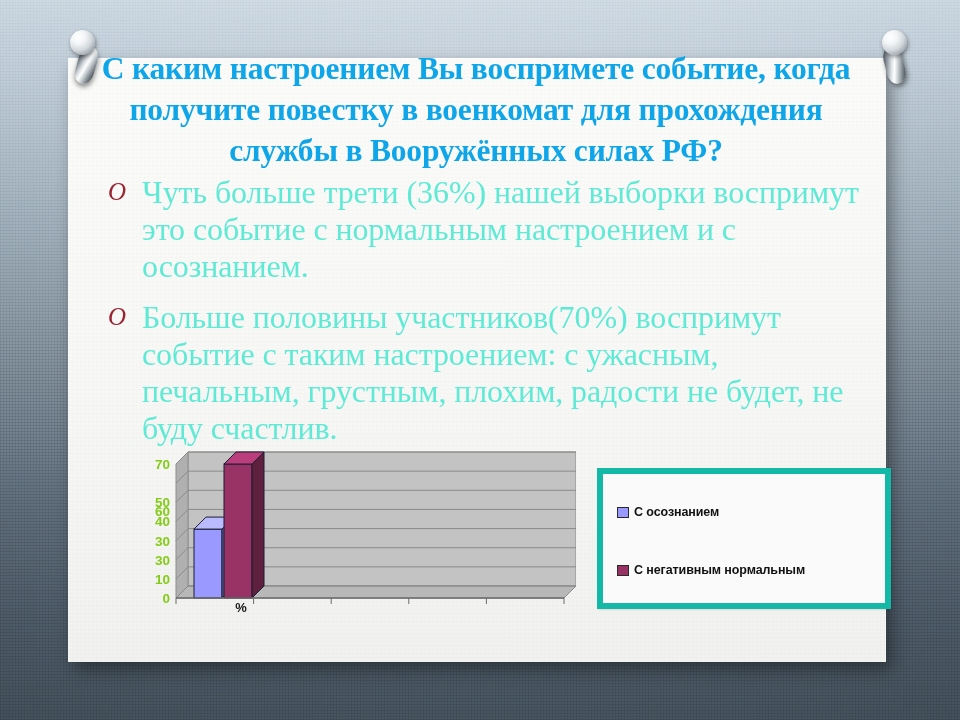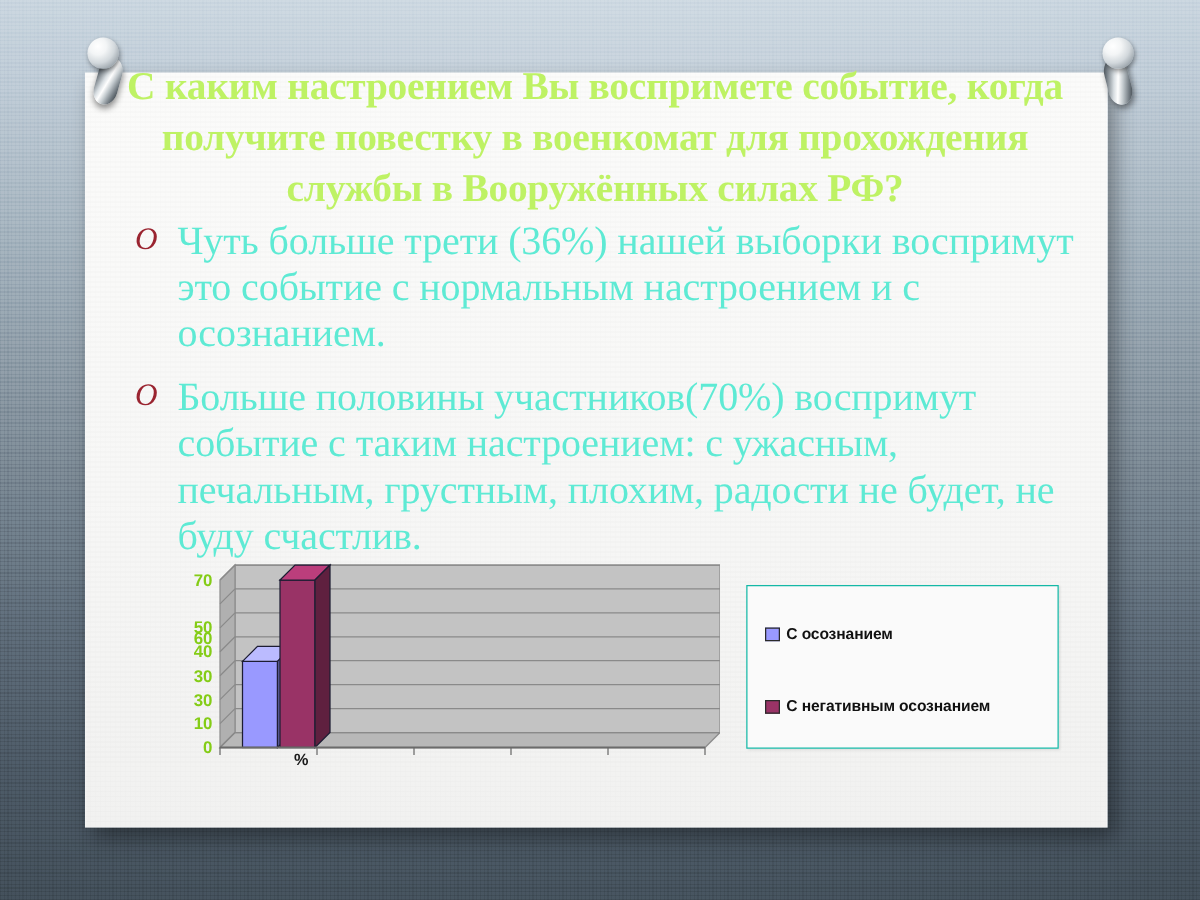--- a/index.html
+++ b/index.html
@@ -104,21 +104,21 @@
     left: 76px;
     top: 48px;
     width: 800px;
     z-index: 20;
     text-align: center;
     font-family: "Liberation Serif", "DejaVu Serif", serif;
     font-weight: bold;
     font-size: 31.5px;
     line-height: 41px;
     letter-spacing: -0.2px;
-    color: #bef264;
+    color: #0ea5e9;
   }
 
   
   #bullets {
     position: absolute;
     left: 104px;
     top: 174px;
     width: 760px;
     z-index: 20;
   }
@@ -188,22 +188,23 @@
   }
 
   
   #legend {
     position: absolute;
     left: 461px;
     top: 18px;
     width: 248px;
     height: 129px;
     background: #fafafa;
-    border: 1px solid #14b8a6;
+    border: 6px solid #14b8a6;
     box-shadow: 1px 1px 2px rgba(0,0,0,.10);
+    padding-left: 34px;
   }
   .legend-row {
     position: absolute;
     left: 14px;
     display: flex;
     align-items: center;
   }
   #legend-row-0 { top: 31px; }
   #legend-row-1 { top: 89px; }
   .legend-swatch {
@@ -307,18 +308,18 @@
       <div id="cat-label">%</div>
     </div>
 
     <div id="legend">
       <div class="legend-row" id="legend-row-0">
         <span class="legend-swatch" id="sw0" style="background: rgb(153, 153, 255);"></span>
         <span class="legend-label">С осознанием</span>
       </div>
       <div class="legend-row" id="legend-row-1">
         <span class="legend-swatch" id="sw1" style="background: rgb(153, 51, 102);"></span>
-        <span class="legend-label">С негативным осознанием</span>
+        <span class="legend-label">С негативным нормальным</span>
       </div>
     </div>
 
   </div>
 </div>
 
 </body></html>

